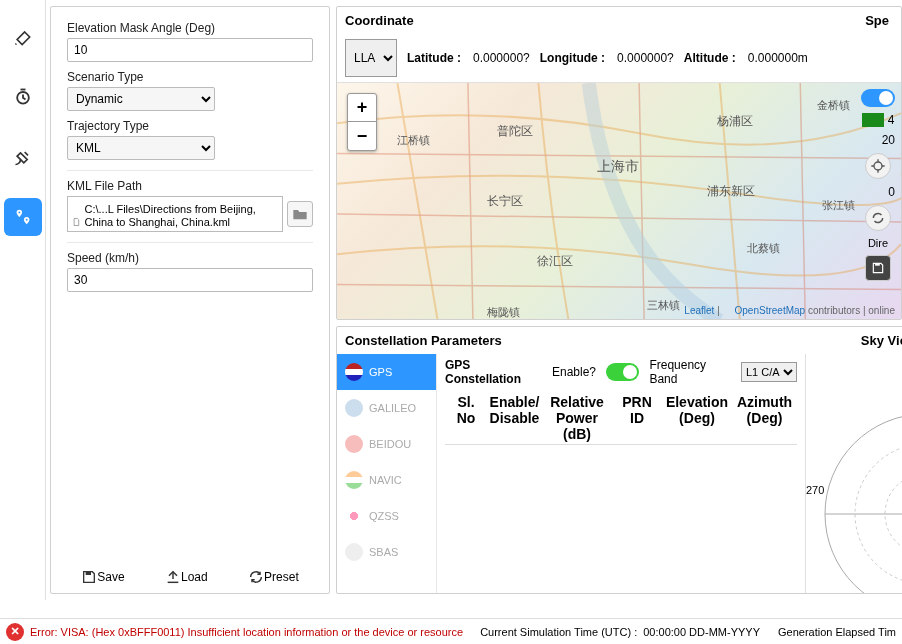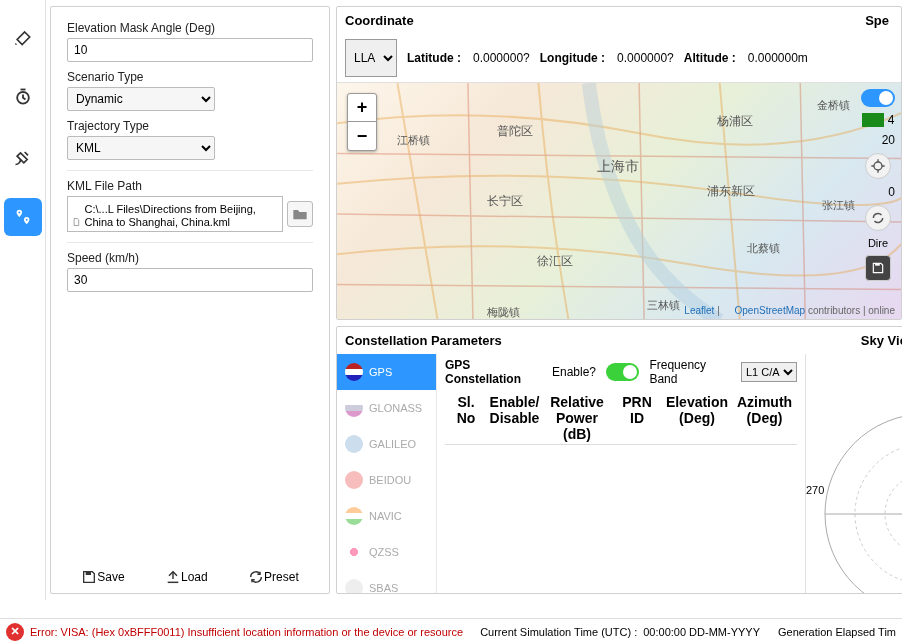--- a/index.html
+++ b/index.html
@@ -245,24 +245,20 @@
           <div class="panel-title" style="border:none">Constellation Parameters</div>
           <div class="panel-title" style="border:none;margin-right:40px">Sky View</div>
         </div>
         <div class="const-body">
           <div class="const-list">
             <div class="const-item active">
                 <div class="flag-dot" style="background:linear-gradient(#b22 33%,#fff 33% 66%,#22b 66%)"></div>
                 <span>GPS</span>
               </div>
             <div class="const-item">
-                <div class="flag-dot" style="background:linear-gradient(#fff 33%,#ccd 33% 66%,#d9c 66%)"></div>
-                <span>GLONASS</span>
-              </div>
-            <div class="const-item">
                 <div class="flag-dot" style="background:#cde;"></div>
                 <span>GALILEO</span>
               </div>
             <div class="const-item">
                 <div class="flag-dot" style="background:#f7bcbc"></div>
                 <span>BEIDOU</span>
               </div>
             <div class="const-item">
                 <div class="flag-dot" style="background:linear-gradient(#fc9 33%,#fff 33% 66%,#9d9 66%)"></div>
                 <span>NAVIC</span>

